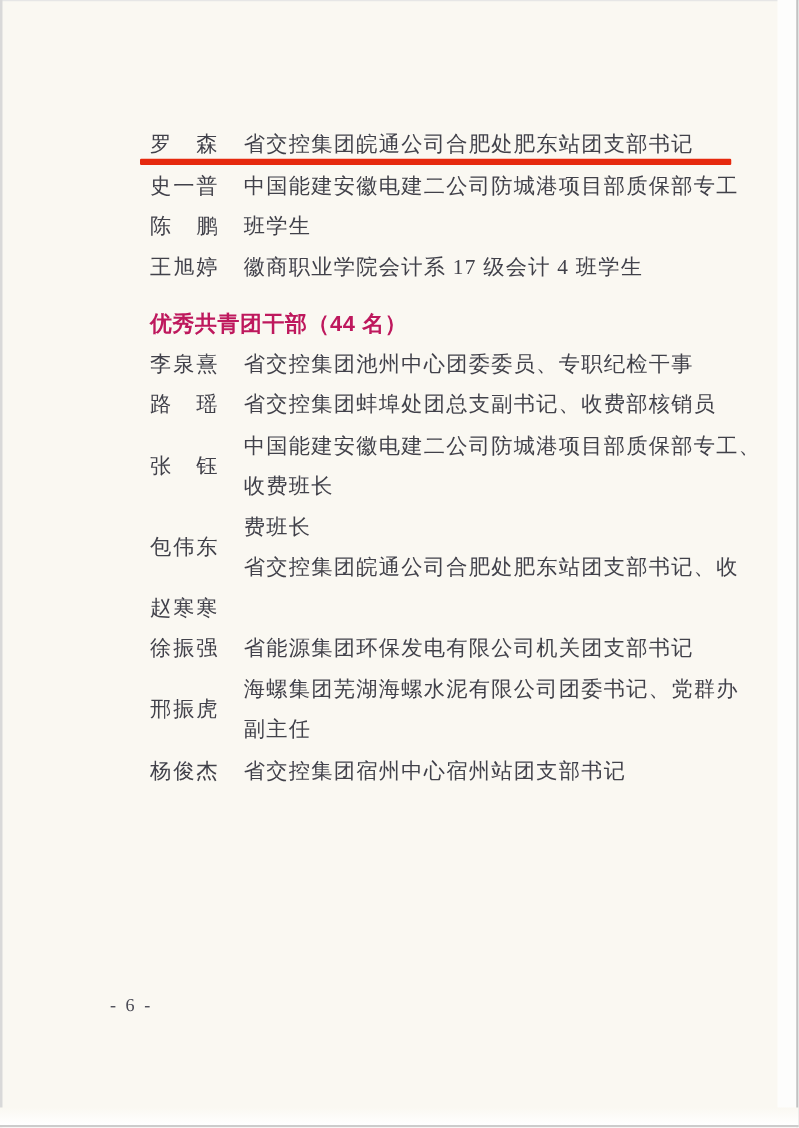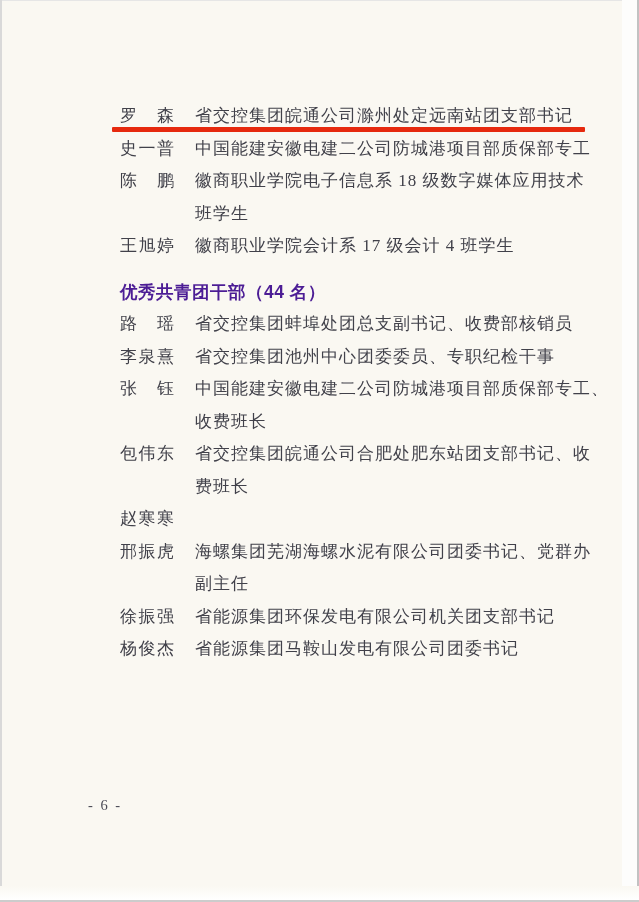--- a/index.html
+++ b/index.html
@@ -23,21 +23,21 @@
   .edge-bottom{position:absolute;left:0;right:0;bottom:0;height:16px;background:linear-gradient(#faf8f2,#ffffff);border-bottom:2px solid #cccccc;box-sizing:border-box;}
 
   .content{
     position:absolute;
     left:120px;top:100px;
     width:480px;
   }
   .entry-row{
     position:relative;
     display:flex;
-    align-items:flex-start;
+    align-items:center;
   }
   .entry-name{
     flex:0 0 54px;
     width:54px;
     font-size:17px;
     line-height:32.5px;
     text-align:justify;
     text-align-last:justify;
     letter-spacing:0;
   }
@@ -55,21 +55,21 @@
     width:473px;
     height:5px;
     background:var(--red);
     border-radius:1px;
   }
   .section-heading{
     font-family:"Liberation Sans","DejaVu Sans",sans-serif;
     font-weight:bold;
     font-size:17.5px;
     line-height:32.5px;
-    color:#4c1d95;
+    color:#be185d;
     letter-spacing:0.5px;
     margin-top:13px;
   }
   .page-number{
     position:absolute;
     left:88px;top:797px;
     font-size:14.5px;
     letter-spacing:2px;
     color:#4a4a55;
   }
@@ -80,88 +80,87 @@
 <div class="page">
   <div class="edge-top"></div>
   <div class="edge-left"></div>
   <div class="edge-right"></div>
   <div class="edge-bottom"></div>
 
   <div class="content">
       <div class="entry-row">
         <span class="entry-name">罗　森</span>
         <div class="entry-desc">
-          <div class="desc-line">省交控集团皖通公司滁州处定远南站团支部书记</div>
+          <div class="desc-line">省交控集团皖通公司合肥处肥东站团支部书记</div>
         </div>
         <div class="red-underline"></div>
       </div>
       <div class="entry-row">
         <span class="entry-name">史一普</span>
         <div class="entry-desc">
           <div class="desc-line">中国能建安徽电建二公司防城港项目部质保部专工</div>
         </div>
       </div>
       <div class="entry-row">
         <span class="entry-name">陈　鹏</span>
         <div class="entry-desc">
-          <div class="desc-line">徽商职业学院电子信息系 18 级数字媒体应用技术</div>
           <div class="desc-line">班学生</div>
         </div>
       </div>
       <div class="entry-row">
         <span class="entry-name">王旭婷</span>
         <div class="entry-desc">
           <div class="desc-line">徽商职业学院会计系 17 级会计 4 班学生</div>
         </div>
       </div>
       <div class="section-heading">优秀共青团干部（44 名）</div>
       <div class="entry-row">
+        <span class="entry-name">李泉熹</span>
+        <div class="entry-desc">
+          <div class="desc-line">省交控集团池州中心团委委员、专职纪检干事</div>
+        </div>
+      </div>
+      <div class="entry-row">
         <span class="entry-name">路　瑶</span>
         <div class="entry-desc">
           <div class="desc-line">省交控集团蚌埠处团总支副书记、收费部核销员</div>
-        </div>
-      </div>
-      <div class="entry-row">
-        <span class="entry-name">李泉熹</span>
-        <div class="entry-desc">
-          <div class="desc-line">省交控集团池州中心团委委员、专职纪检干事</div>
         </div>
       </div>
       <div class="entry-row">
         <span class="entry-name">张　钰</span>
         <div class="entry-desc">
           <div class="desc-line">中国能建安徽电建二公司防城港项目部质保部专工、</div>
           <div class="desc-line">收费班长</div>
         </div>
       </div>
       <div class="entry-row">
         <span class="entry-name">包伟东</span>
         <div class="entry-desc">
+          <div class="desc-line">费班长</div>
           <div class="desc-line">省交控集团皖通公司合肥处肥东站团支部书记、收</div>
-          <div class="desc-line">费班长</div>
         </div>
       </div>
       <div class="entry-row">
         <span class="entry-name">赵寒寒</span>
+      </div>
+      <div class="entry-row">
+        <span class="entry-name">徐振强</span>
+        <div class="entry-desc">
+          <div class="desc-line">省能源集团环保发电有限公司机关团支部书记</div>
+        </div>
       </div>
       <div class="entry-row">
         <span class="entry-name">邢振虎</span>
         <div class="entry-desc">
           <div class="desc-line">海螺集团芜湖海螺水泥有限公司团委书记、党群办</div>
           <div class="desc-line">副主任</div>
         </div>
       </div>
       <div class="entry-row">
-        <span class="entry-name">徐振强</span>
-        <div class="entry-desc">
-          <div class="desc-line">省能源集团环保发电有限公司机关团支部书记</div>
-        </div>
-      </div>
-      <div class="entry-row">
         <span class="entry-name">杨俊杰</span>
         <div class="entry-desc">
-          <div class="desc-line">省能源集团马鞍山发电有限公司团委书记</div>
+          <div class="desc-line">省交控集团宿州中心宿州站团支部书记</div>
         </div>
       </div>
     </div>
 
   <div class="page-number">- 6 -</div>
 </div>
 
 </body></html>

